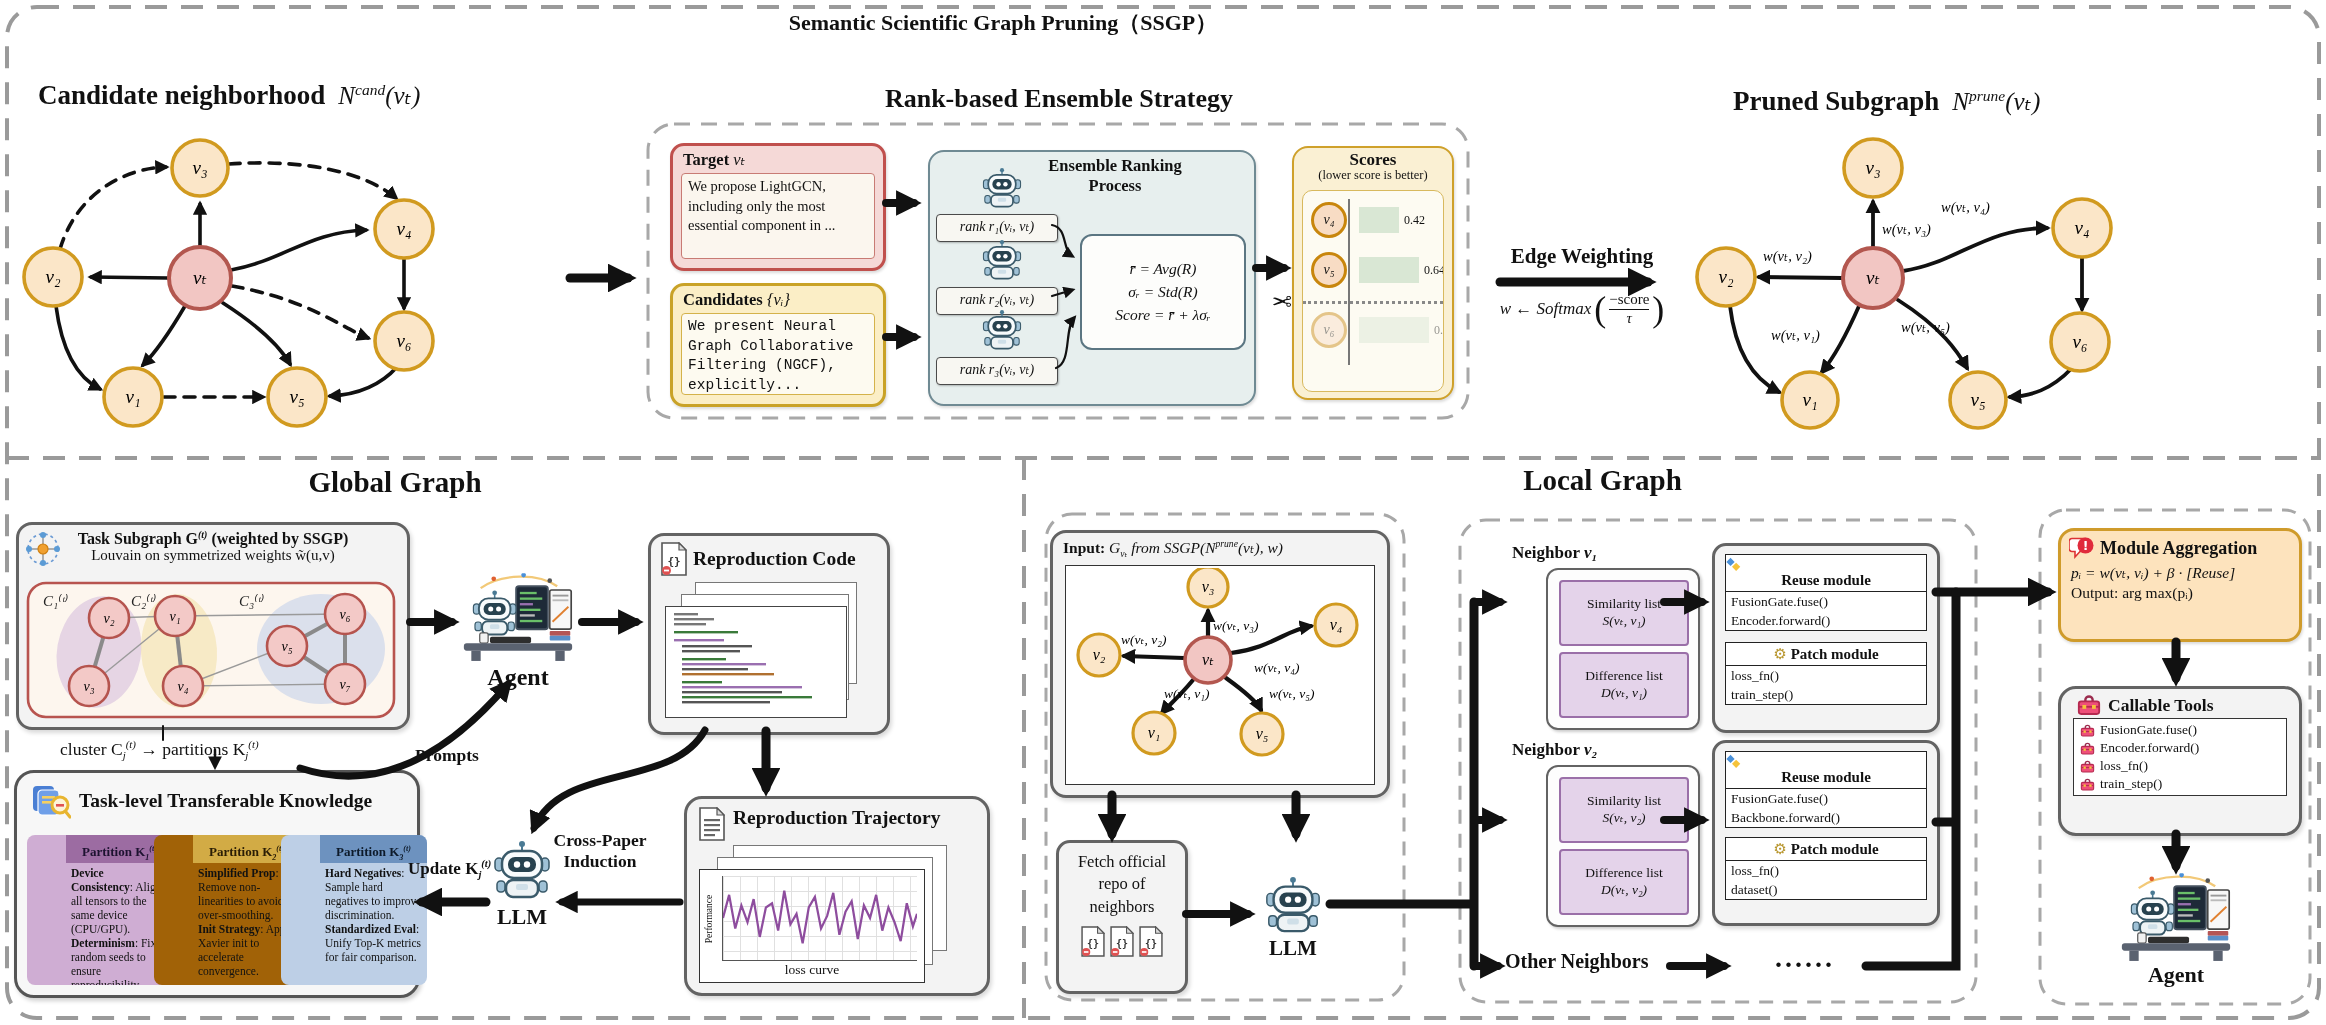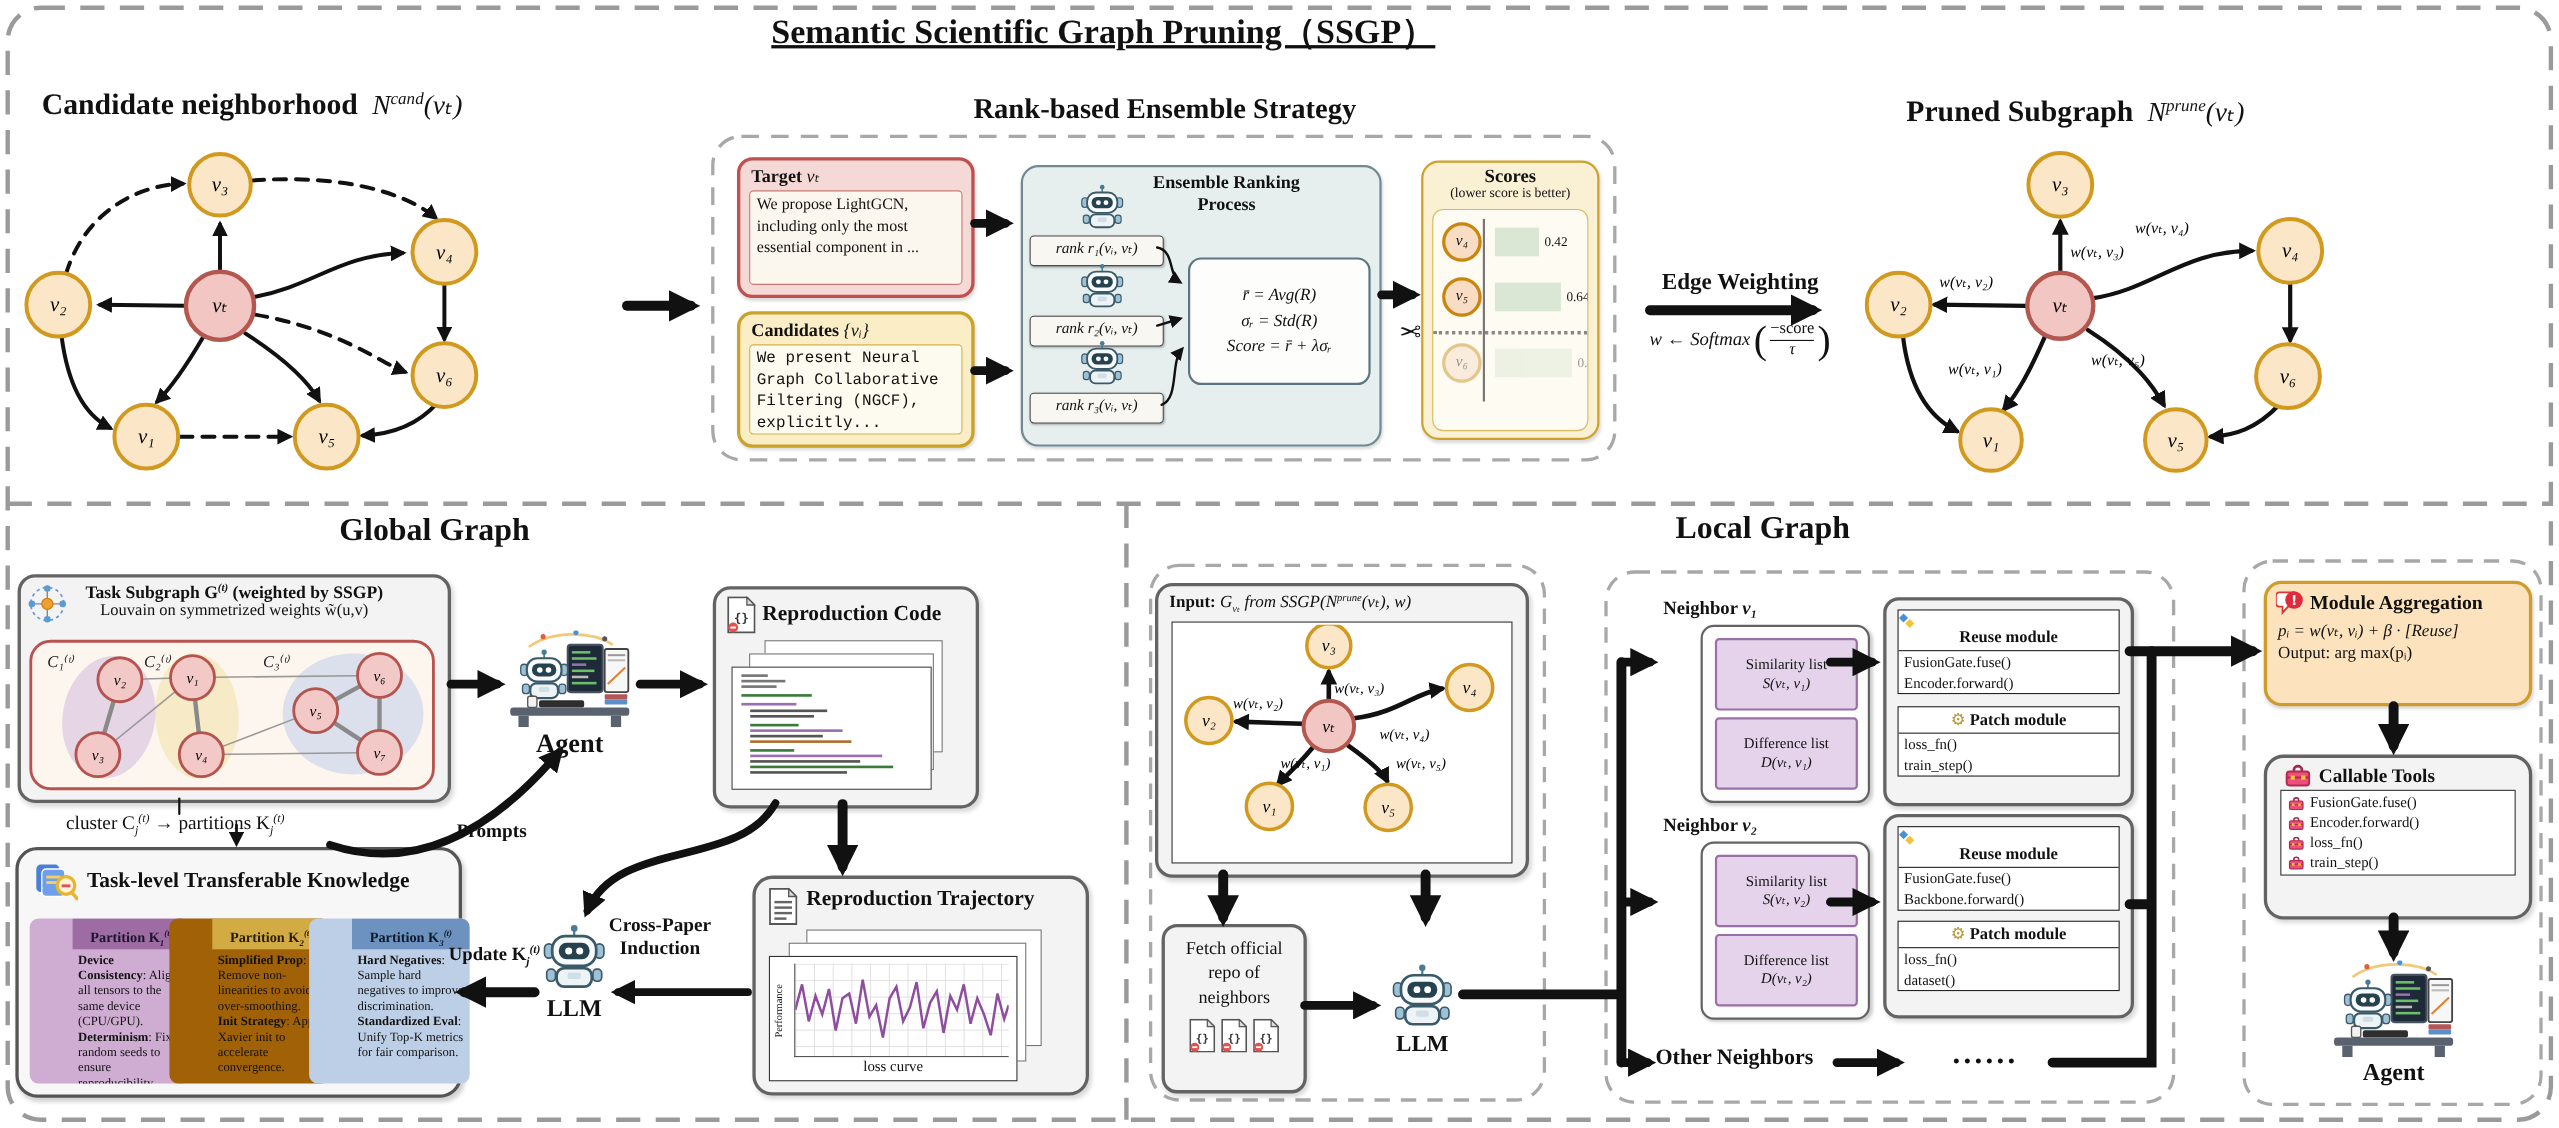--- a/index.html
+++ b/index.html
@@ -6,21 +6,21 @@
   body{width:2326px;height:1025px;position:relative;overflow:hidden;background:#fff;
        font-family:"Liberation Serif","DejaVu Sans","DejaVu Serif",serif;color:#111;}
   .abs{position:absolute;}
   .math{font-style:italic;}
   .bold{font-weight:bold;}
   svg{display:block;}
   
   .graybox{background:#f3f3f3;border:3px solid #636363;border-radius:16px;box-shadow:2px 3px 4px rgba(0,0,0,.15);}
   .whitebox{background:#fdfdfd;border:2.5px solid #636363;border-radius:12px;margin-left:36px;}
   
-  .h-title{font-size:31px;font-weight:bold;text-align:center;text-decoration:underline;}
+  .h-title{font-size:22px;font-weight:bold;text-align:center;}
   .h-sec{font-size:29px;font-weight:bold;text-align:center;}
   .h-panel{font-size:26px;font-weight:bold;}
   sup.sp{font-size:62%;font-style:italic;}
   sub.sb{font-size:62%;font-style:italic;}
   
   .pill{position:absolute;left:6px;width:120px;height:26px;background:#f8f7f2;border:1.8px solid #4a4a4a;
         border-radius:4px;font-size:14px;text-align:center;line-height:24px;box-shadow:1px 1px 2px rgba(0,0,0,.25);}
   .scorerow{position:absolute;left:8px;height:34px;display:flex;align-items:center;}
   .scirc{width:30px;height:30px;border-radius:50%;background:#f8dcc4;border:3.5px solid #c8860d;
          font-size:14px;font-style:italic;display:flex;align-items:center;justify-content:center;}

